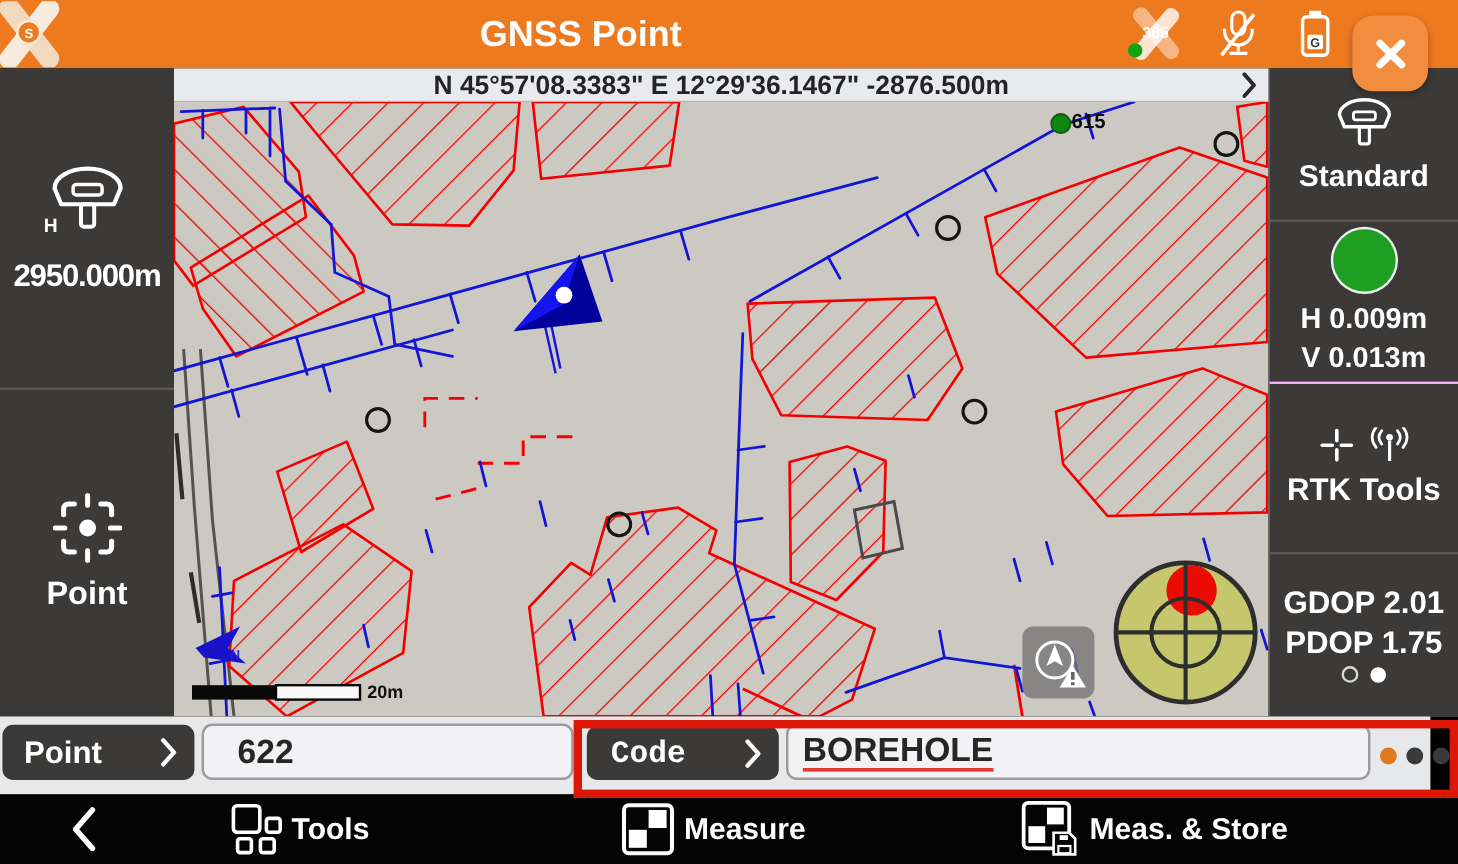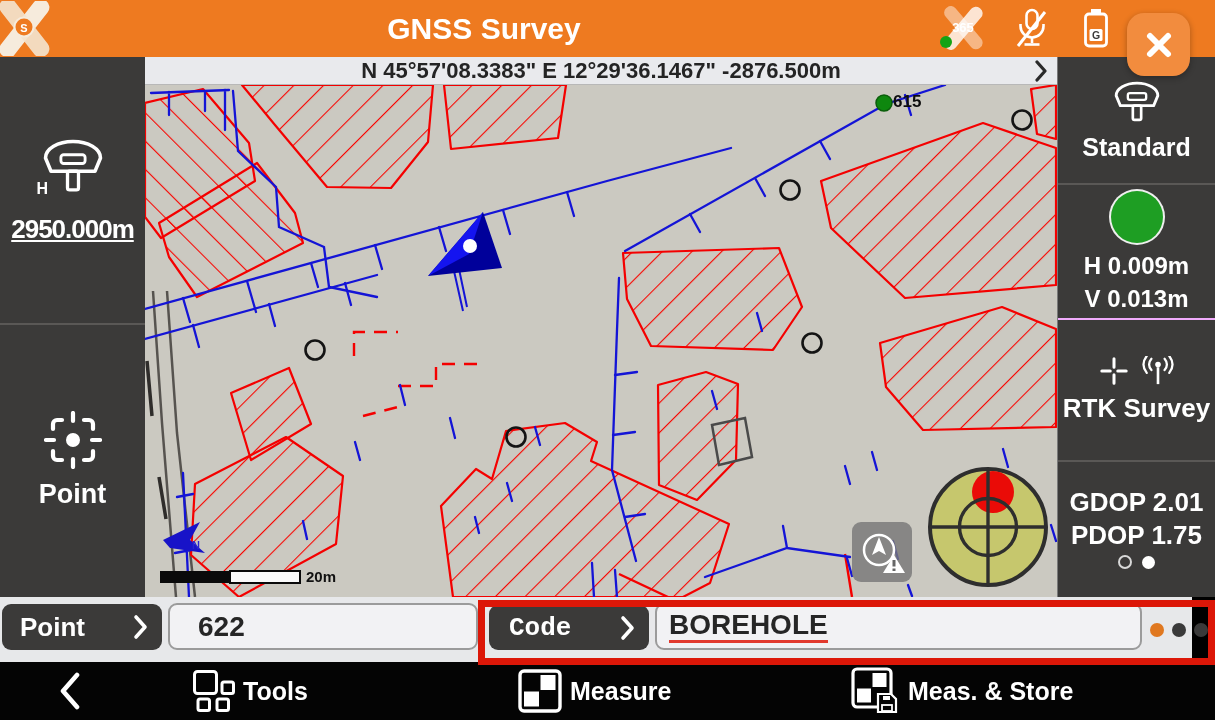--- a/index.html
+++ b/index.html
@@ -26,21 +26,21 @@
   .sec{display:flex;flex-direction:column;align-items:center;justify-content:center;
        color:#fff;font-weight:bold;}
   .lsec1{height:266px;border-bottom:2px solid #5A5856;gap:8px;}
   .lsec2{height:270px;gap:10px;}
   .rs1{height:126px;border-bottom:2px solid #5A5856;gap:4px;}
   .rs2{height:133px;border-bottom:2px solid #f0abfc;gap:4px;}
   .rs3{height:140px;border-bottom:2px solid #5A5856;gap:6px;}
   .rs4{height:131px;}
   .antenna-wrap{position:relative;}
   .h-sub{position:absolute;left:7px;bottom:8px;color:#fff;font-weight:bold;font-size:16px;}
-  .big-val{font-size:26px;letter-spacing:-1px;text-decoration:underline;}
+  .big-val{font-size:26px;letter-spacing:-1px;}
   .point-lbl{font-size:27px;}
   .rs-label{font-size:25px;}
   .acc{font-size:24px;line-height:29px;text-align:center;}
   .dop{font-size:26px;line-height:33px;text-align:center;}
   .green-dot{width:52px;height:52px;border-radius:50%;background:#1E9E23;
              box-shadow:0 0 0 2px #EFEFEF;margin-bottom:4px;}
   .icon-row{display:flex;align-items:center;gap:12px;}
   .pagedots{display:flex;align-items:center;gap:10px;margin-top:3px;}
   .dot-ring{width:10px;height:10px;border-radius:50%;border:2.5px solid #D8D8D8;}
   .dot-solid{width:13px;height:13px;border-radius:50%;background:#fff;}
@@ -89,21 +89,21 @@
 
 <div class="screen">
 
   <div class="appbar">
     <svg class="logo" viewBox="0 0 56 55">
       <rect x="20" y="-8" width="17" height="70" rx="8" transform="rotate(38 28 27)" fill="#F6EBDC"></rect>
       <rect x="20" y="-8" width="17" height="70" rx="8" transform="rotate(-38 28 27)" fill="#F3E2CC" opacity=".92"></rect>
       <circle cx="28" cy="26" r="9.5" fill="#EE7A20" stroke="#F6EBDC" stroke-width="2"></circle>
       <text x="28" y="30.5" text-anchor="middle" font-size="11" font-weight="bold" fill="#fff">S</text>
     </svg>
-    <div class="app-title">GNSS Survey</div>
+    <div class="app-title">GNSS Point</div>
 
     <svg class="hic ic-365" width="54" height="46" viewBox="0 0 54 46">
       <rect x="21" y="-4" width="13" height="52" rx="6" transform="rotate(40 27 22)" fill="#fff" opacity=".80"></rect>
       <rect x="21" y="-4" width="13" height="52" rx="6" transform="rotate(-40 27 22)" fill="#fff" opacity=".45"></rect>
       <text x="27" y="26" text-anchor="middle" font-size="13" font-weight="bold" fill="#fff">365</text>
       <circle cx="10" cy="36" r="6" fill="#14A314"></circle>
     </svg>
 
     <svg class="hic ic-mic" width="38" height="43" viewBox="0 0 38 43">
       <rect x="14.5" y="3" width="11" height="19" rx="5.5" stroke="#fff" stroke-width="2.6" fill="none"></rect>
@@ -172,21 +172,21 @@
       <div class="icon-row">
         <svg width="30" height="30" viewBox="0 0 32 32">
           <path d="M16,3 v9 M16,20 v9 M3,16 h9 M20,16 h9" stroke="#fff" stroke-width="3.2" stroke-linecap="round" fill="none"></path>
         </svg>
         <svg width="34" height="30" viewBox="0 0 36 32">
           <circle cx="18" cy="9" r="3" fill="#fff"></circle>
           <line x1="18" y1="12" x2="18" y2="30" stroke="#fff" stroke-width="2.8"></line>
           <path d="M11,15 Q6,9 11,3 M6,18 Q-1,9 6,0 M25,15 Q30,9 25,3 M30,18 Q37,9 30,0" stroke="#fff" stroke-width="2.4" fill="none" stroke-linecap="round"></path>
         </svg>
       </div>
-      <div class="dop">RTK Survey</div>
+      <div class="dop">RTK Tools</div>
     </div>
     <div class="sec rs4">
       <div class="dop">GDOP 2.01</div>
       <div class="dop">PDOP 1.75</div>
       <div class="pagedots">
         <span class="dot-ring"></span>
         <span class="dot-solid"></span>
       </div>
     </div>
   </div>

